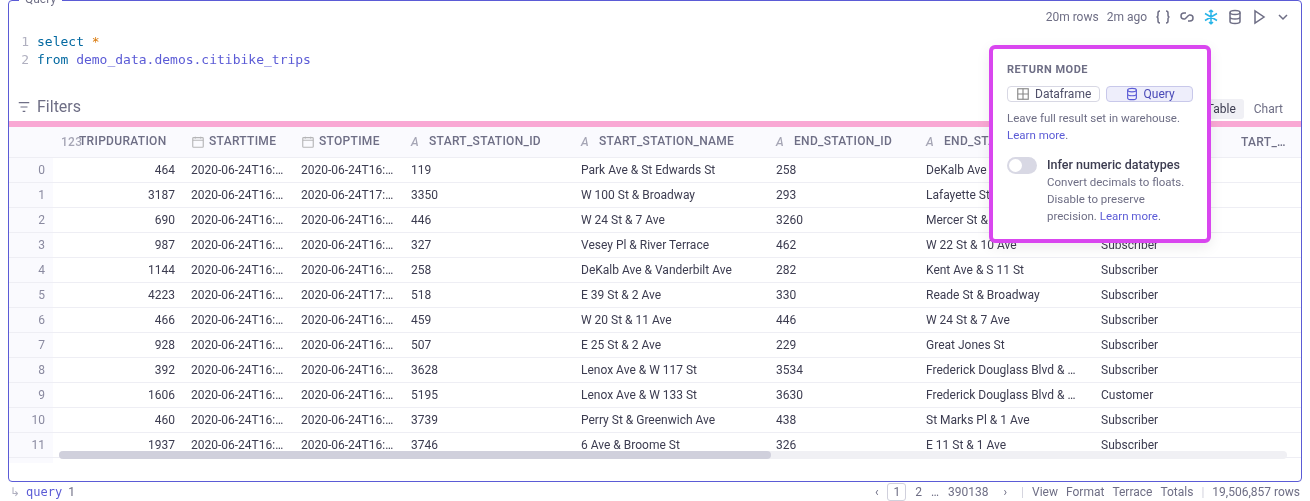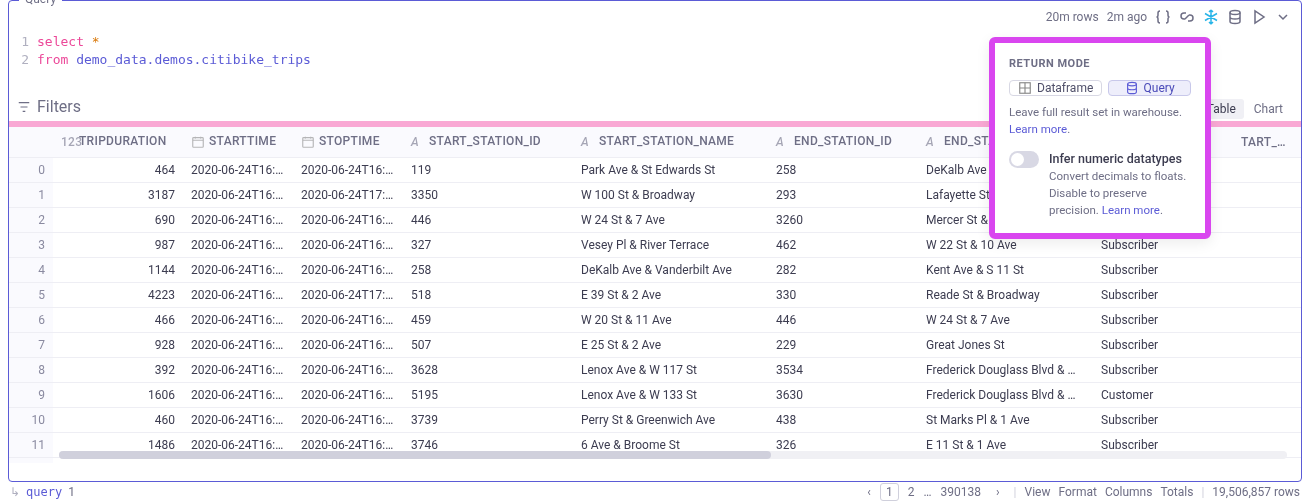--- a/index.html
+++ b/index.html
@@ -8,40 +8,40 @@
 .query-label { position:absolute; top:-9px; left:10px; background:#fff; padding:0 6px; font-size:12px; color:#6e6e85; }
 .query-header { position:absolute; top:8px; right:10px; display:flex; align-items:center; gap:8px; font-size:12px; color:#6e6e85; }
 .header-icon { width:16px; height:16px; display:inline-flex; align-items:center; justify-content:center; cursor:pointer; color:#6e6e85; }
 .header-icon svg { width:16px; height:16px; stroke:currentColor; fill:none; stroke-width:1.5; }
 .snowflake { color:#29b5e8; }
 .editor { position:absolute; top:32px; left:0; right:0; height:50px; display:flex; font-family:ui-monospace,SFMono-Regular,Menlo,monospace; font-size:13px; }
 .gutter { width:28px; text-align:right; padding-right:8px; color:#b0b0c0; }
 .gutter div { line-height:18px; }
 .code { flex:1; }
 .code div { line-height:18px; }
-.kw { color:#ec4899; }
+.kw { color:#0369a1; }
 .ident { color:#5b5bd6; }
 .op { color:#d97706; }
 .filters-bar { position:absolute; top:96px; left:8px; display:flex; align-items:center; gap:6px; font-size:16px; color:#6e6e85; }
 .funnel-icon { width:14px; height:14px; }
 .view-tabs { position:absolute; top:98px; right:10px; display:flex; gap:2px; font-size:12px; }
 .view-tab { padding:3px 8px; color:#6e6e85; cursor:pointer; border-radius:3px; }
 .view-tab.active { background:#f0f0f5; color:#3c3c50; }
 .table-wrap { position:absolute; top:120px; left:0; right:0; bottom:18px; overflow:hidden; border-top:6px solid #f9a8d4; }
 table { border-collapse:collapse; width:100%; table-layout:fixed; }
 th, td { border-bottom:1px solid #eeeef4; padding:5px 8px; text-align:left; white-space:nowrap; overflow:hidden; text-overflow:ellipsis; font-size:12px; }
 th { background:#fafafe; color:#6e6e85; font-weight:500; letter-spacing:0.3px; height:30px; }
 .col-icon { width:14px; height:14px; vertical-align:middle; margin-right:4px; opacity:0.6; display:inline-block; }
 .idxcol { width:44px; text-align:right; color:#8a8aa0; background:#fafafe; }
 td.idxcol { background:#fafafe; }
 .num { text-align:right; }
 .c-dur{width:130px} .c-start{width:110px} .c-stop{width:110px} .c-ssid{width:170px} .c-ssname{width:195px} .c-esid{width:150px} .c-esname{width:175px} .c-user{width:140px} .c-extra{width:65px} .c-plus{width:25px}
 .scroll-track { position:absolute; left:50px; right:14px; bottom:4px; height:8px; background:#f0f0f4; border-radius:4px; }
 .scroll-thumb { position:absolute; left:0; width:58%; height:8px; background:#d0d0dc; border-radius:4px; }
-.popover { position:absolute; top:36px; right:90px; width:222px; background:#fff; border:6px solid #d946ef; border-radius:6px; box-shadow:0 4px 14px rgba(0,0,0,0.08); padding:14px; z-index:10; }
+.popover { position:absolute; top:44px; right:90px; width:222px; background:#fff; border:4px solid #d946ef; border-radius:6px; box-shadow:0 4px 14px rgba(0,0,0,0.08); padding:14px; z-index:10; }
 .popover-title { font-size:11px; font-weight:700; letter-spacing:0.5px; color:#6e6e85; margin-bottom:10px; }
 .mode-btns { display:flex; gap:6px; margin-bottom:8px; }
 .mode-btn { flex:1; display:flex; align-items:center; justify-content:center; gap:5px; padding:0 8px; border:1px solid #d8d8e4; border-radius:4px; font-size:12px; cursor:pointer; background:#fff; color:#50506a;}
 .mode-btn.active { background:#eeeefb; border-color:#c8c8ea; color:#4a4ab8; }
 .popover-desc { font-size:11.5px; color:#6e6e85; line-height:1.5; margin-bottom:12px; }
 .popover-desc a { color:#5b5bd6; text-decoration:none; }
 .toggle-row { display:flex; gap:10px; align-items:flex-start; }
 .toggle { position:relative; width:30px; height:17px; background:#d8d8e4; border-radius:10px; flex-shrink:0; cursor:pointer; }
 .toggle-knob { position:absolute; top:2px; left:2px; width:13px; height:13px; background:#fff; border-radius:50%; }
 .toggle-label { font-size:12.5px; color:#3c3c50; font-weight:500; }
@@ -282,21 +282,21 @@
             <td class="c-ssid">3739</td>
             <td class="c-ssname">Perry St &amp; Greenwich Ave</td>
             <td class="c-esid">438</td>
             <td class="c-esname">St Marks Pl &amp; 1 Ave</td>
             <td class="c-user">Subscriber</td>
             <td class="c-extra"></td>
             <td class="c-plus"></td>
           </tr>
           <tr>
             <td class="idxcol">11</td>
-            <td class="num c-dur">1486</td>
+            <td class="num c-dur">1937</td>
             <td class="c-start">2020-06-24T16:2…</td>
             <td class="c-stop">2020-06-24T16:5…</td>
             <td class="c-ssid">3746</td>
             <td class="c-ssname">6 Ave &amp; Broome St</td>
             <td class="c-esid">326</td>
             <td class="c-esname">E 11 St &amp; 1 Ave</td>
             <td class="c-user">Subscriber</td>
             <td class="c-extra"></td>
             <td class="c-plus"></td>
           </tr>
@@ -366,18 +366,18 @@
       <span class="pg-btn">‹</span>
       <span class="pg-btn curr">1</span>
       <span class="pg-btn">2</span>
       <span>…</span>
       <span class="pg-btn">390138</span>
       <span class="pg-btn">›</span>
     </div>
     <span class="divider">|</span>
     <span>View</span>
     <span>Format</span>
-    <span>Columns</span>
+    <span>Terrace</span>
     <span>Totals</span>
     <span class="divider">|</span>
     <span>19,506,857 rows</span>
   </div>
 </div>
 
 </body></html>

